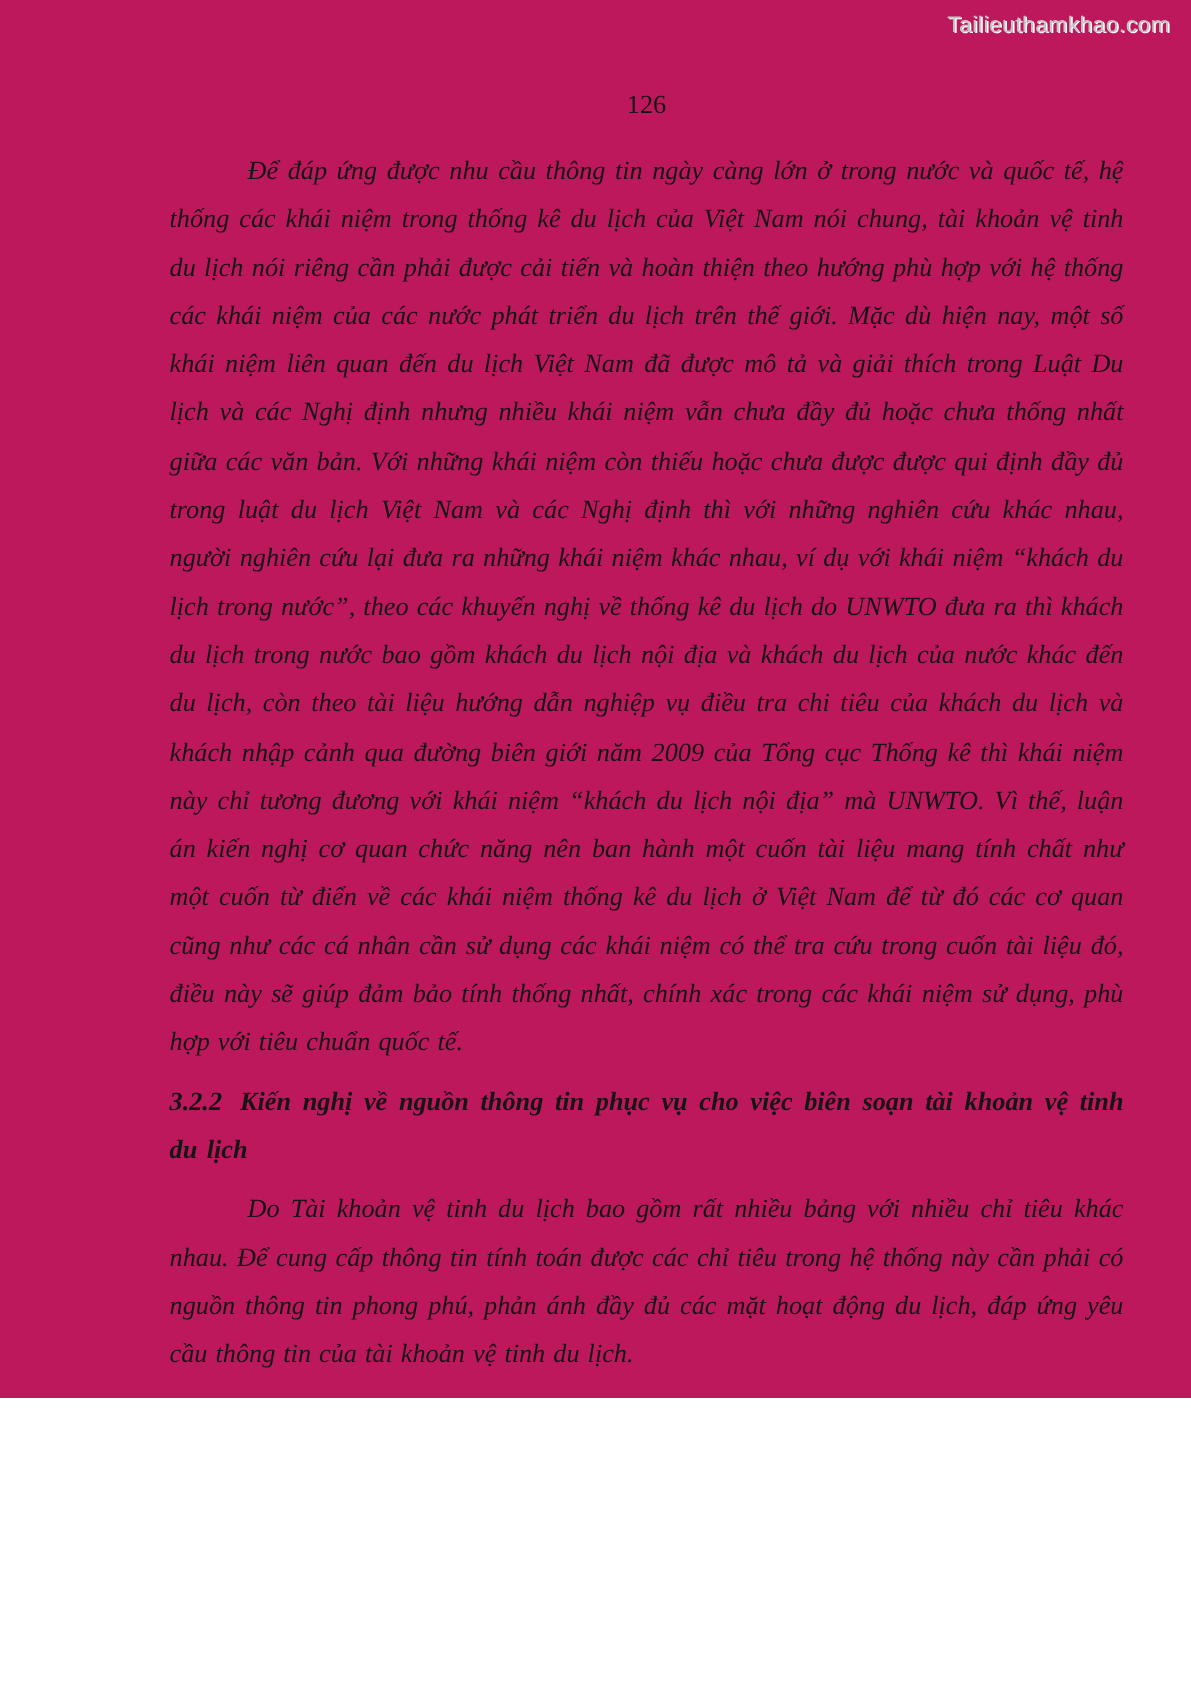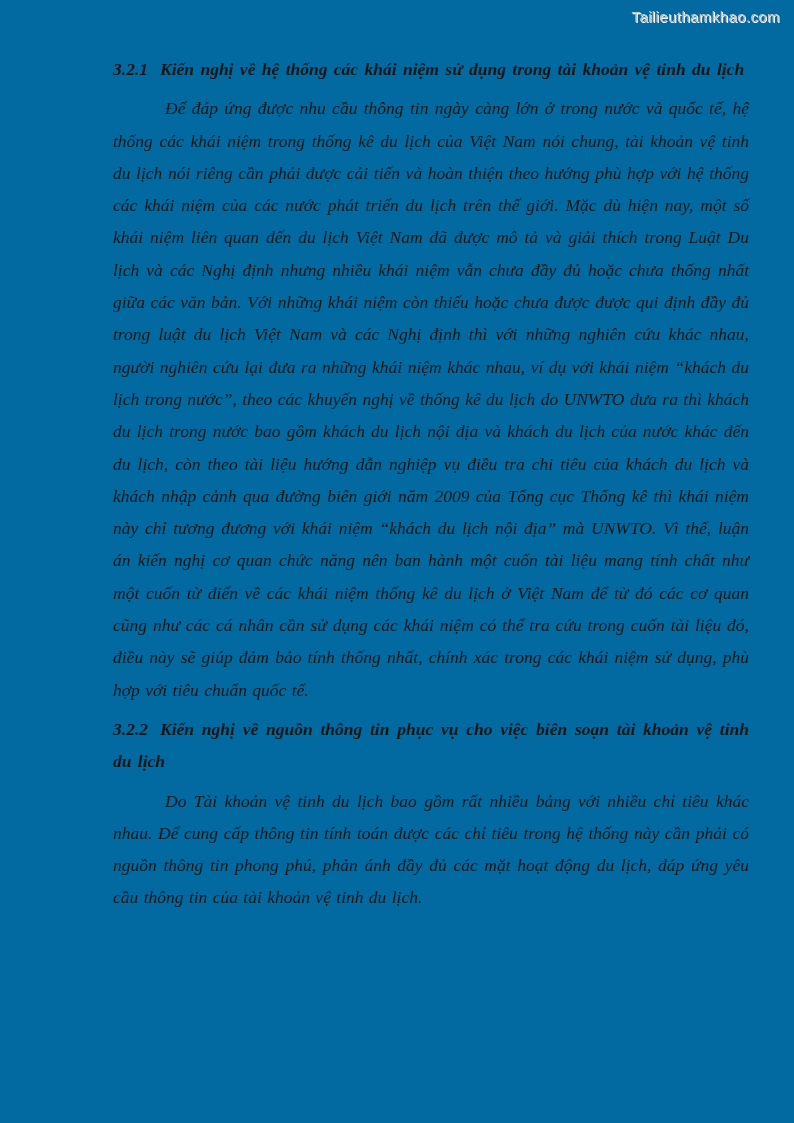--- a/index.html
+++ b/index.html
@@ -3,22 +3,22 @@
 <meta charset="utf-8">
 <style>
   html, body {
     margin: 0;
     padding: 0;
     background: #ffffff;
   }
   .page {
     position: relative;
     width: 794px;
-    height: 1123px;
-    background: #0369a1;
+    height: 932px;
+    background: #be185d;
     font-family: "Liberation Serif", "DejaVu Serif", serif;
     color: #151515;
     overflow: hidden;
   }
   .watermark {
     position: absolute;
     top: 8px;
     right: 14px;
     font-family: "Liberation Sans", "DejaVu Sans", sans-serif;
     font-size: 15px;
@@ -62,22 +62,22 @@
 </style>
 </head>
 <body>
 
 <div class="page">
 
   <div class="watermark">Tailieuthamkhao.com</div>
 
   <div class="content">
 
+    <div class="page-number">126</div>
 
-    <h2 class="section-heading"><span class="h-num">3.2.1</span><span class="h-text">Kiến nghị về hệ thống các khái niệm sử dụng trong tài khoản vệ tinh du lịch</span></h2>
 
     <p class="para">Để đáp ứng được nhu cầu thông tin ngày càng lớn ở trong nước và quốc tế, hệ thống các khái niệm trong thống kê du lịch của Việt Nam nói chung, tài khoản vệ tinh du lịch nói riêng cần phải được cải tiến và hoàn thiện theo hướng phù hợp với hệ thống các khái niệm của các nước phát triển du lịch trên thế giới. Mặc dù hiện nay, một số khái niệm liên quan đến du lịch Việt Nam đã được mô tả và giải thích trong Luật Du lịch và các Nghị định nhưng nhiều khái niệm vẫn chưa đầy đủ hoặc chưa thống nhất giữa các văn bản. Với những khái niệm còn thiếu hoặc chưa được được qui định đầy đủ trong luật du lịch Việt Nam và các Nghị định thì với những nghiên cứu khác nhau, người nghiên cứu lại đưa ra những khái niệm khác nhau, ví dụ với khái niệm “khách du lịch trong nước”, theo các khuyến nghị về thống kê du lịch do UNWTO đưa ra thì khách du lịch trong nước bao gồm khách du lịch nội địa và khách du lịch của nước khác đến du lịch, còn theo tài liệu hướng dẫn nghiệp vụ điều tra chi tiêu của khách du lịch và khách nhập cảnh qua đường biên giới năm 2009 của Tổng cục Thống kê thì khái niệm này chỉ tương đương với khái niệm “khách du lịch nội địa” mà UNWTO. Vì thế, luận án kiến nghị cơ quan chức năng nên ban hành một cuốn tài liệu mang tính chất như một cuốn từ điển về các khái niệm thống kê du lịch ở Việt Nam để từ đó các cơ quan cũng như các cá nhân cần sử dụng các khái niệm có thể tra cứu trong cuốn tài liệu đó, điều này sẽ giúp đảm bảo tính thống nhất, chính xác trong các khái niệm sử dụng, phù hợp với tiêu chuẩn quốc tế.</p>
 
     <h2 class="section-heading"><span class="h-num">3.2.2</span><span class="h-text">Kiến nghị về nguồn thông tin phục vụ cho việc biên soạn tài khoản vệ tinh du lịch</span></h2>
 
     <p class="para">Do Tài khoản vệ tinh du lịch bao gồm rất nhiều bảng với nhiều chỉ tiêu khác nhau. Để cung cấp thông tin tính toán được các chỉ tiêu trong hệ thống này cần phải có nguồn thông tin phong phú, phản ánh đầy đủ các mặt hoạt động du lịch, đáp ứng yêu cầu thông tin của tài khoản vệ tinh du lịch.</p>
 
   </div>
 </div>
 

